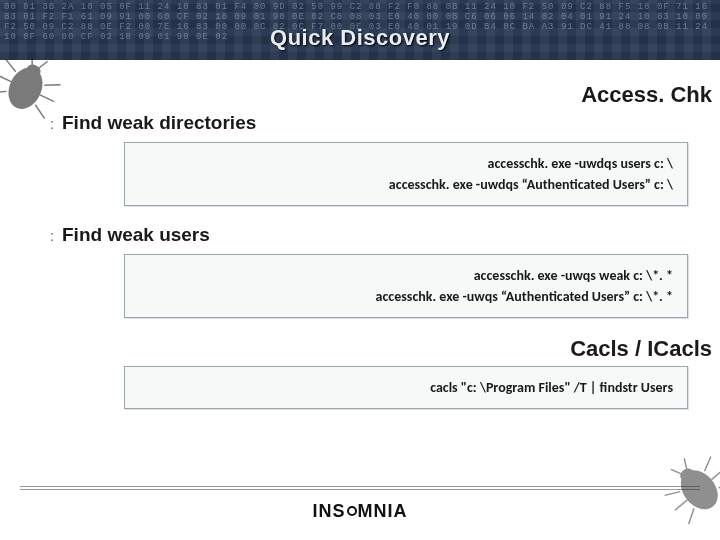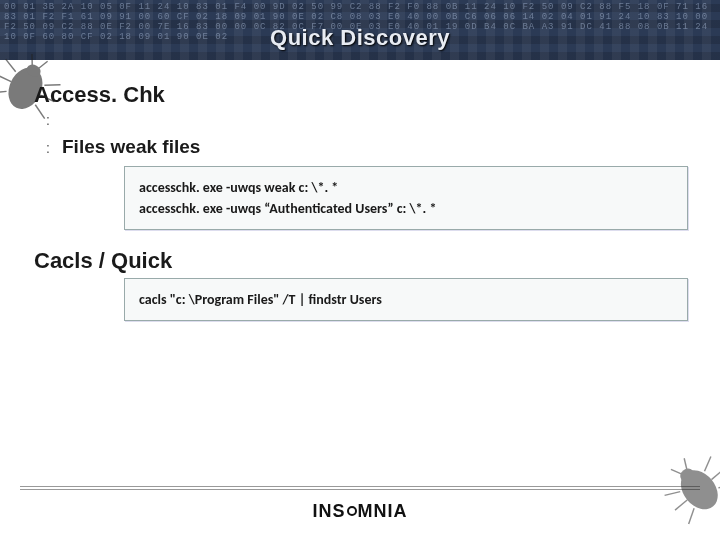--- a/index.html
+++ b/index.html
@@ -63,20 +63,21 @@
   .bug-tl { top: 40px; left: -18px; transform: rotate(25deg) scale(0.8); }
   .bug-br { bottom: 8px; right: -22px; transform: rotate(-40deg) scale(0.8); opacity: 0.5; }
   .bug svg { width: 100%; height: 100%; }
 
   .content {
     position: absolute;
     top: 68px;
     left: 0;
     width: 712px;
     padding: 0;
+    text-align: right;
   }
   .h-tool {
     font-size: 22px;
     font-weight: 700;
     color: #1a1a1a;
     margin: 14px 0 2px 34px;
   }
   .h-sub {
     font-size: 19px;
     font-weight: 700;
@@ -163,30 +164,33 @@
     <line x1="55" y1="22" x2="62" y2="8" stroke="#222" stroke-width="2"></line>
   </svg>
 </div>
 
 <div class="content">
 
   <div class="h-tool">Access. Chk</div>
 
   <div class="h-sub">
     <span class="sub-dot">:</span>
+    <span>Find weak directories</span>
   </div>
+  <div class="cmd-box">accesschk. exe -uwdqs users c: \
+accesschk. exe -uwdqs “Authenticated Users” c: \</div>
 
   <div class="h-sub">
     <span class="sub-dot">:</span>
-    <span>Files weak files</span>
+    <span>Find weak users</span>
   </div>
   <div class="cmd-box">accesschk. exe -uwqs weak c: \*. *
 accesschk. exe -uwqs “Authenticated Users” c: \*. *</div>
 
-  <div class="h-tool">Cacls / Quick</div>
+  <div class="h-tool">Cacls / ICacls</div>
   <div class="cmd-box wide">cacls "c: \Program Files" /T | findstr Users</div>
 
 </div>
 
 <div class="footer-line"></div>
 <div class="footer-brand">
   <span>INS</span><span class="o-dot"></span><span>MNIA</span>
 </div>
 
 <div class="bug bug-br">

